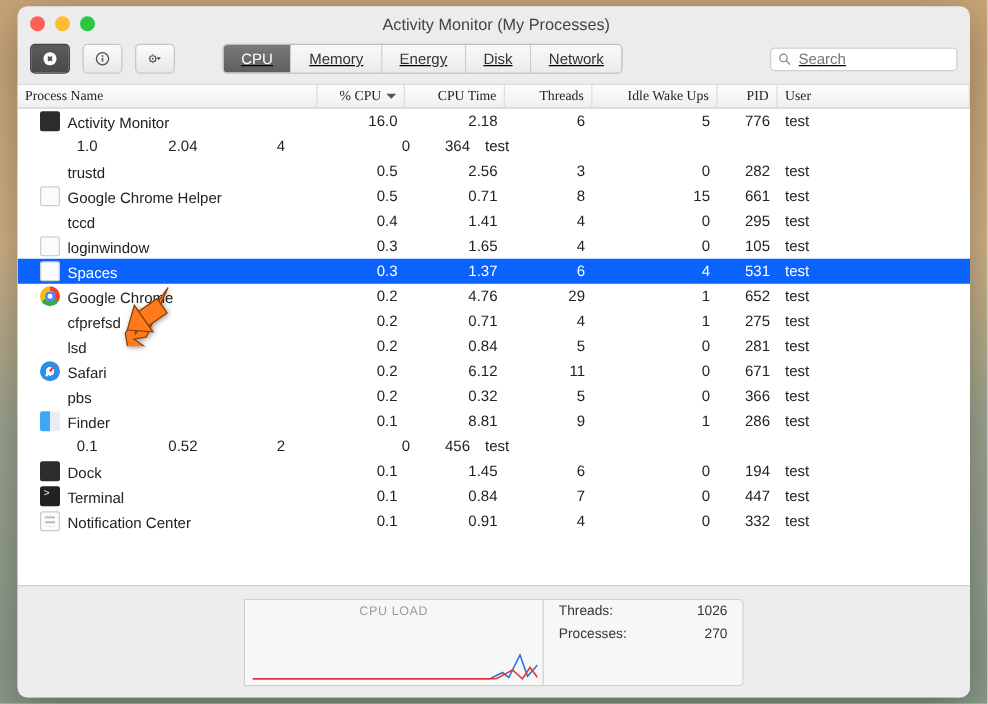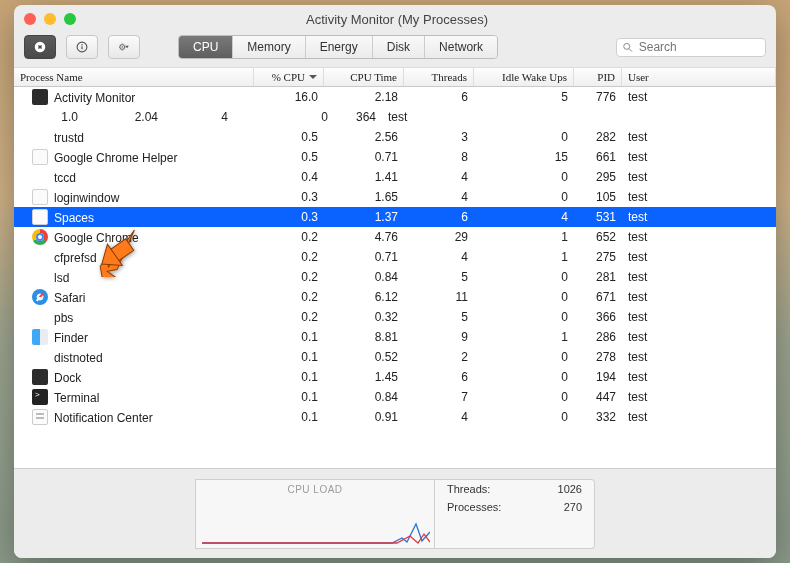--- a/index.html
+++ b/index.html
@@ -5,21 +5,21 @@
   * { box-sizing: border-box; margin: 0; padding: 0; font-family: -apple-system, "Helvetica Neue", Arial, sans-serif; }
   body { background: linear-gradient(180deg, #c9a678 0%, #d4b589 35%, #a0a892 60%, #8c9c8c 100%); width: 790px; height: 563px; overflow: hidden; position: relative; }
   .window { position: absolute; top: 5px; left: 14px; width: 762px; height: 553px; background: #ececec; border-radius: 8px; box-shadow: 0 10px 40px rgba(0,0,0,.35); display: flex; flex-direction: column; overflow: hidden; }
   .titlebar { height: 22px; display: flex; align-items: center; padding: 6px 10px 0 10px; }
   .traffic { display: flex; gap: 8px; }
   .tl { width: 12px; height: 12px; border-radius: 50%; }
   .tl.red { background: #ff5f57; }
   .tl.yellow { background: #febc2e; }
   .tl.green { background: #28c840; }
   .title { flex: 1; text-align: center; font-size: 13px; color: #444; font-weight: 500; margin-left: -48px; }
-  .toolbar { height: 40px; display: flex; align-items: center; padding: 0 10px; gap: 10px; }
+  .toolbar { height: 40px; display: flex; align-items: center; padding: 0 10px; gap: 10px; text-decoration: underline; }
   .tbtn { width: 32px; height: 24px; background: linear-gradient(#fbfbfb,#e8e8e8); border: 1px solid #c7c7c7; border-radius: 4px; display: flex; align-items: center; justify-content: center; font-size: 10px; color: #555; }
   .tbtn.dark { background: linear-gradient(#5b5b5b,#4a4a4a); color: #fff; border-color: #444; }
   .tbtn svg { width: 12px; height: 12px; }
   .segmented { display: flex; border-radius: 4px; overflow: hidden; border: 1px solid #bdbdbd; margin-left: 28px; }
   .seg { height: 22px; padding: 0 14px; font-size: 12px; color: #333; background: linear-gradient(#f9f9f9,#ebebeb); border-right: 1px solid #ccc; display: flex; align-items: center; cursor: pointer; }
   .seg:last-child { border-right: 0; }
   .seg.active { background: linear-gradient(#7a7a7a,#5e5e5e); color: #fff; }
   .search { margin-left: auto; display: flex; align-items: center; width: 150px; height: 19px; background: #fff; border: 1px solid #cfcfcf; border-radius: 4px; padding: 0 6px; color: #9c9c9c; font-size: 12px; gap: 6px; }
   .search svg { width: 11px; height: 11px; color: #878787; }
   .search input { border: 0; outline: 0; width: 100%; font-size: 12px; background: transparent; }
@@ -285,29 +285,25 @@
           <span>Finder</span>
         </div>
         <div class="col-cpu">0.1</div>
         <div class="col-time">8.81</div>
         <div class="col-thr">9</div>
         <div class="col-idle">1</div>
         <div class="col-pid">286</div>
         <div class="col-user">test</div>
       </div>
       <div class="row">
-        <div class="col-name">
-          <span class="ico blank"></span>
-          <span>distnoted</span>
-        </div>
         <div class="col-cpu">0.1</div>
         <div class="col-time">0.52</div>
         <div class="col-thr">2</div>
         <div class="col-idle">0</div>
-        <div class="col-pid">278</div>
+        <div class="col-pid">456</div>
         <div class="col-user">test</div>
       </div>
       <div class="row">
         <div class="col-name">
           <span class="ico dock"></span>
           <span>Dock</span>
         </div>
         <div class="col-cpu">0.1</div>
         <div class="col-time">1.45</div>
         <div class="col-thr">6</div>

